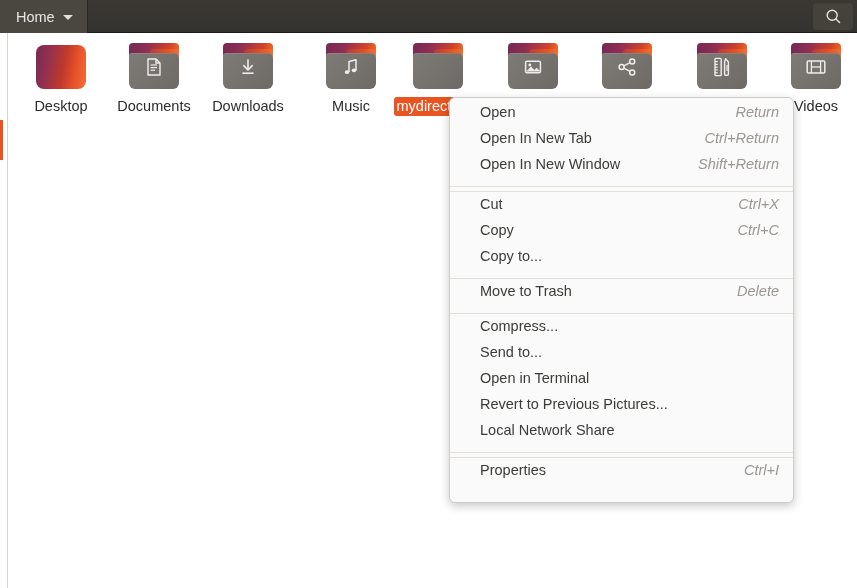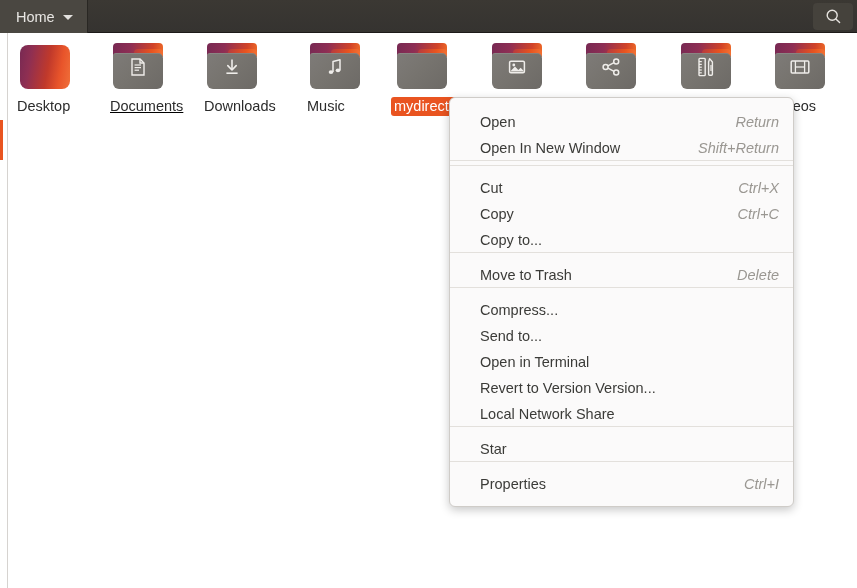--- a/index.html
+++ b/index.html
@@ -89,21 +89,21 @@
     width: 849px;
     height: 555px;
     background: #ffffff;
   }
   .file-item {
     position: absolute;
     width: 94px;
     top: 6px;
     display: flex;
     flex-direction: column;
-    align-items: flex-start;
+    align-items: center;
     cursor: default;
   }
   .icon-wrap {
     width: 62px;
     height: 56px;
     position: relative;
     margin-bottom: 2px;
   }
   .file-label {
     font-size: 14.5px;
@@ -177,21 +177,21 @@
     background: #fbfafa;
     border: 1px solid #cfccc8;
     border-radius: 6px;
     box-shadow: 0 3px 10px rgba(0,0,0,.22);
     padding: 6px 0 14px 0;
     box-sizing: border-box;
   }
   .menu-item {
     height: 26px;
     display: flex;
-    align-items: flex-end;
+    align-items: flex-start;
     justify-content: space-between;
     padding: 0 14px 0 30px;
     box-sizing: border-box;
     cursor: default;
   }
   .menu-item .mi-label {
     font-size: 14.5px;
     color: #3b3b38;
     white-space: nowrap;
   }
@@ -242,21 +242,21 @@
 <div id="sidebar-edge"></div>
 <div id="sidebar-selection-bar"></div>
 
 <div id="icon-view">
     <div class="file-item" style="left: 6px;">
       <div class="icon-wrap">
         <div class="wallpaper-icon"></div>
       </div>
       <div class="file-label">Desktop</div>
     </div>
-    <div class="file-item" style="left: 99px; text-decoration: underline;">
+    <div class="file-item" style="left: 99px;">
       <div class="icon-wrap">
         <div class="folder">
           <div class="tab"></div>
           <div class="body"></div>
         </div>
         <div class="emblem">
           <svg width="20" height="20" viewBox="0 0 20 20">
             <path d="M4 2h8l4 4v12H4z" fill="none" stroke="#efedea" stroke-width="1.4"></path>
             <path d="M12 2v4h4" fill="none" stroke="#efedea" stroke-width="1.4"></path>
             <line x1="6.6" y1="8" x2="13" y2="8" stroke="#efedea" stroke-width="1.2"></line>
@@ -381,20 +381,24 @@
       <div class="file-label">Videos</div>
     </div>
   </div>
 
 <div id="context-menu">
     <div class="menu-item">
       <span class="mi-label">Open</span>
       <span class="mi-accel">Return</span>
     </div>
     <div class="menu-item">
+      <span class="mi-label">Open In New Tab</span>
+      <span class="mi-accel">Ctrl+Return</span>
+    </div>
+    <div class="menu-item">
       <span class="mi-label">Open In New Window</span>
       <span class="mi-accel">Shift+Return</span>
     </div>
     <div class="menu-sep"></div>
     <div class="menu-sep"></div>
     <div class="menu-item">
       <span class="mi-label">Cut</span>
       <span class="mi-accel">Ctrl+X</span>
     </div>
     <div class="menu-item">
@@ -413,27 +417,24 @@
     <div class="menu-item">
       <span class="mi-label">Compress...</span>
     </div>
     <div class="menu-item">
       <span class="mi-label">Send to...</span>
     </div>
     <div class="menu-item">
       <span class="mi-label">Open in Terminal</span>
     </div>
     <div class="menu-item">
-      <span class="mi-label">Revert to Version Version...</span>
+      <span class="mi-label">Revert to Previous Pictures...</span>
     </div>
     <div class="menu-item">
       <span class="mi-label">Local Network Share</span>
     </div>
     <div class="menu-sep"></div>
-    <div class="menu-item">
-      <span class="mi-label">Star</span>
-    </div>
     <div class="menu-sep"></div>
     <div class="menu-item">
       <span class="mi-label">Properties</span>
       <span class="mi-accel">Ctrl+I</span>
     </div>
   </div>
 
 </body></html>

